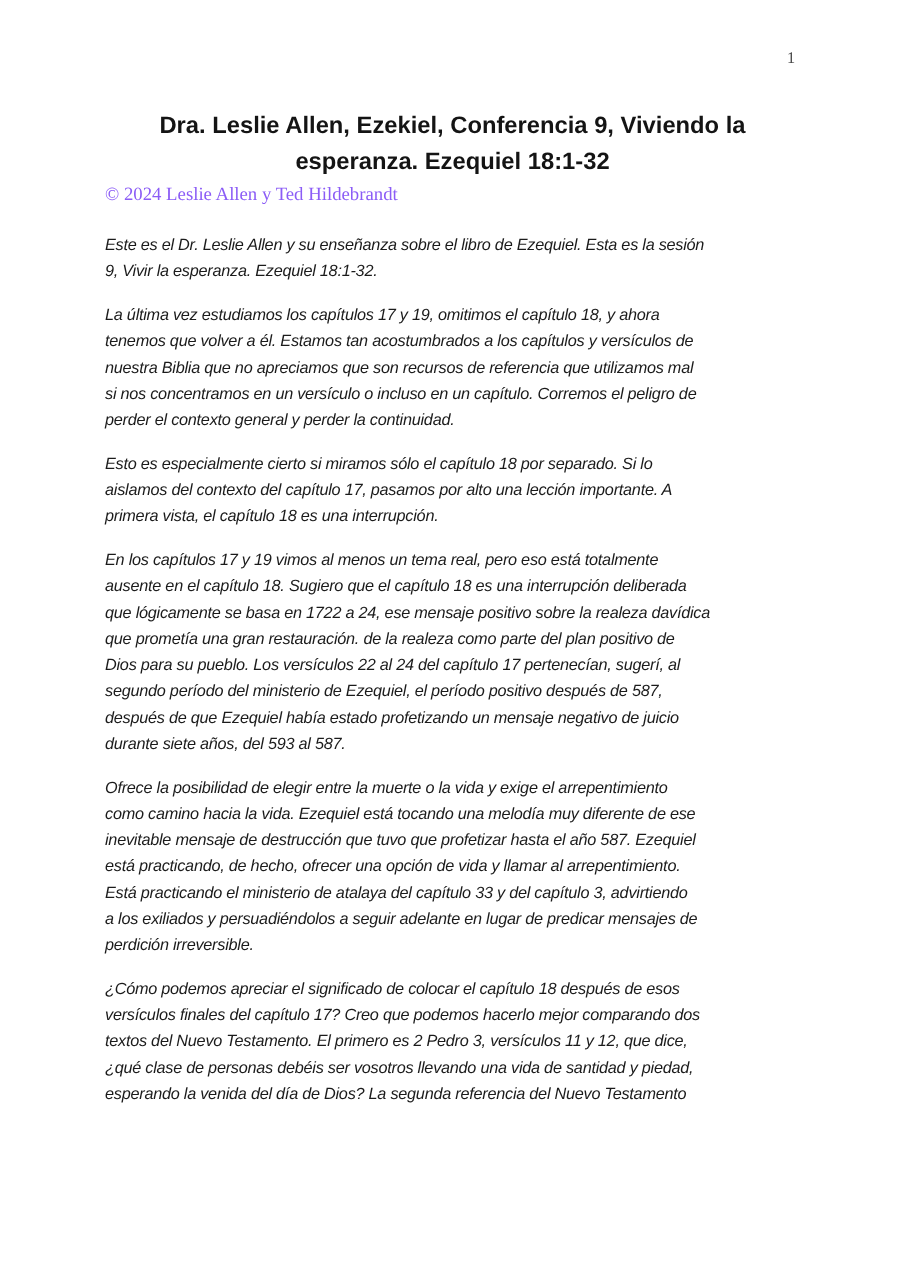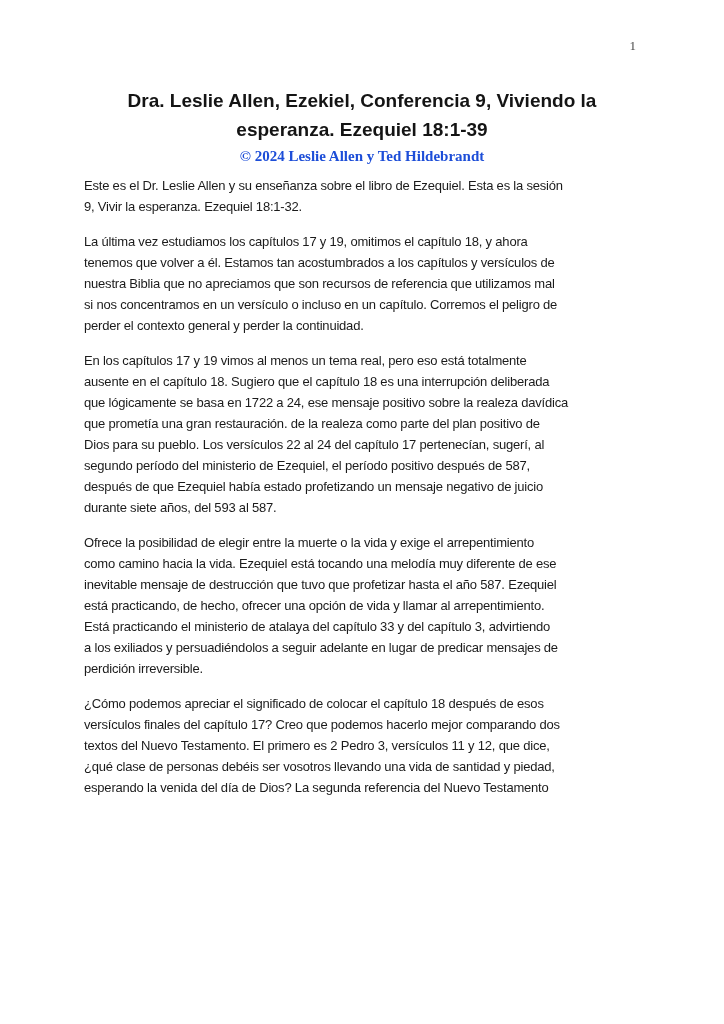--- a/index.html
+++ b/index.html
@@ -29,59 +29,61 @@
   .title {
     margin: 86px 0 0 0;
     text-align: center;
     font-size: 19px;
     font-weight: bold;
     line-height: 29px;
     white-space: pre-line;
     color: #141414;
   }
   .copyright {
-    text-align: center;
     font-family: "Liberation Serif", serif;
     font-size: 15px;
     line-height: 19px;
     margin-top: 3px;
-    color: #1d4ed8;
-    font-weight: bold;
+    color: #8b5cf6;
   }
   .content {
-    margin-top: 9px;
+    margin-top: 19px;
+    font-style: italic;
   }
   .para {
     margin: 0 0 14px 0;
     font-size: 13px;
     line-height: 21px;
     letter-spacing: -0.2px;
     white-space: pre-line;
     color: #1b1b1b;
   }
 </style>
 </head>
 <body>
 
 <div class="page">
   <div class="page-number">1</div>
 
   <h1 class="title">Dra. Leslie Allen, Ezekiel, Conferencia 9, Viviendo la
-esperanza. Ezequiel 18:1-39</h1>
+esperanza. Ezequiel 18:1-32</h1>
 
   <div class="copyright">© 2024 Leslie Allen y Ted Hildebrandt</div>
 
   <div class="content">
       <p class="para">Este es el Dr. Leslie Allen y su enseñanza sobre el libro de Ezequiel. Esta es la sesión
 9, Vivir la esperanza. Ezequiel 18:1-32.</p>
       <p class="para">La última vez estudiamos los capítulos 17 y 19, omitimos el capítulo 18, y ahora
 tenemos que volver a él. Estamos tan acostumbrados a los capítulos y versículos de
 nuestra Biblia que no apreciamos que son recursos de referencia que utilizamos mal
 si nos concentramos en un versículo o incluso en un capítulo. Corremos el peligro de
 perder el contexto general y perder la continuidad.</p>
+      <p class="para">Esto es especialmente cierto si miramos sólo el capítulo 18 por separado. Si lo
+aislamos del contexto del capítulo 17, pasamos por alto una lección importante. A
+primera vista, el capítulo 18 es una interrupción.</p>
       <p class="para">En los capítulos 17 y 19 vimos al menos un tema real, pero eso está totalmente
 ausente en el capítulo 18. Sugiero que el capítulo 18 es una interrupción deliberada
 que lógicamente se basa en 1722 a 24, ese mensaje positivo sobre la realeza davídica
 que prometía una gran restauración. de la realeza como parte del plan positivo de
 Dios para su pueblo. Los versículos 22 al 24 del capítulo 17 pertenecían, sugerí, al
 segundo período del ministerio de Ezequiel, el período positivo después de 587,
 después de que Ezequiel había estado profetizando un mensaje negativo de juicio
 durante siete años, del 593 al 587.</p>
       <p class="para">Ofrece la posibilidad de elegir entre la muerte o la vida y exige el arrepentimiento
 como camino hacia la vida. Ezequiel está tocando una melodía muy diferente de ese

